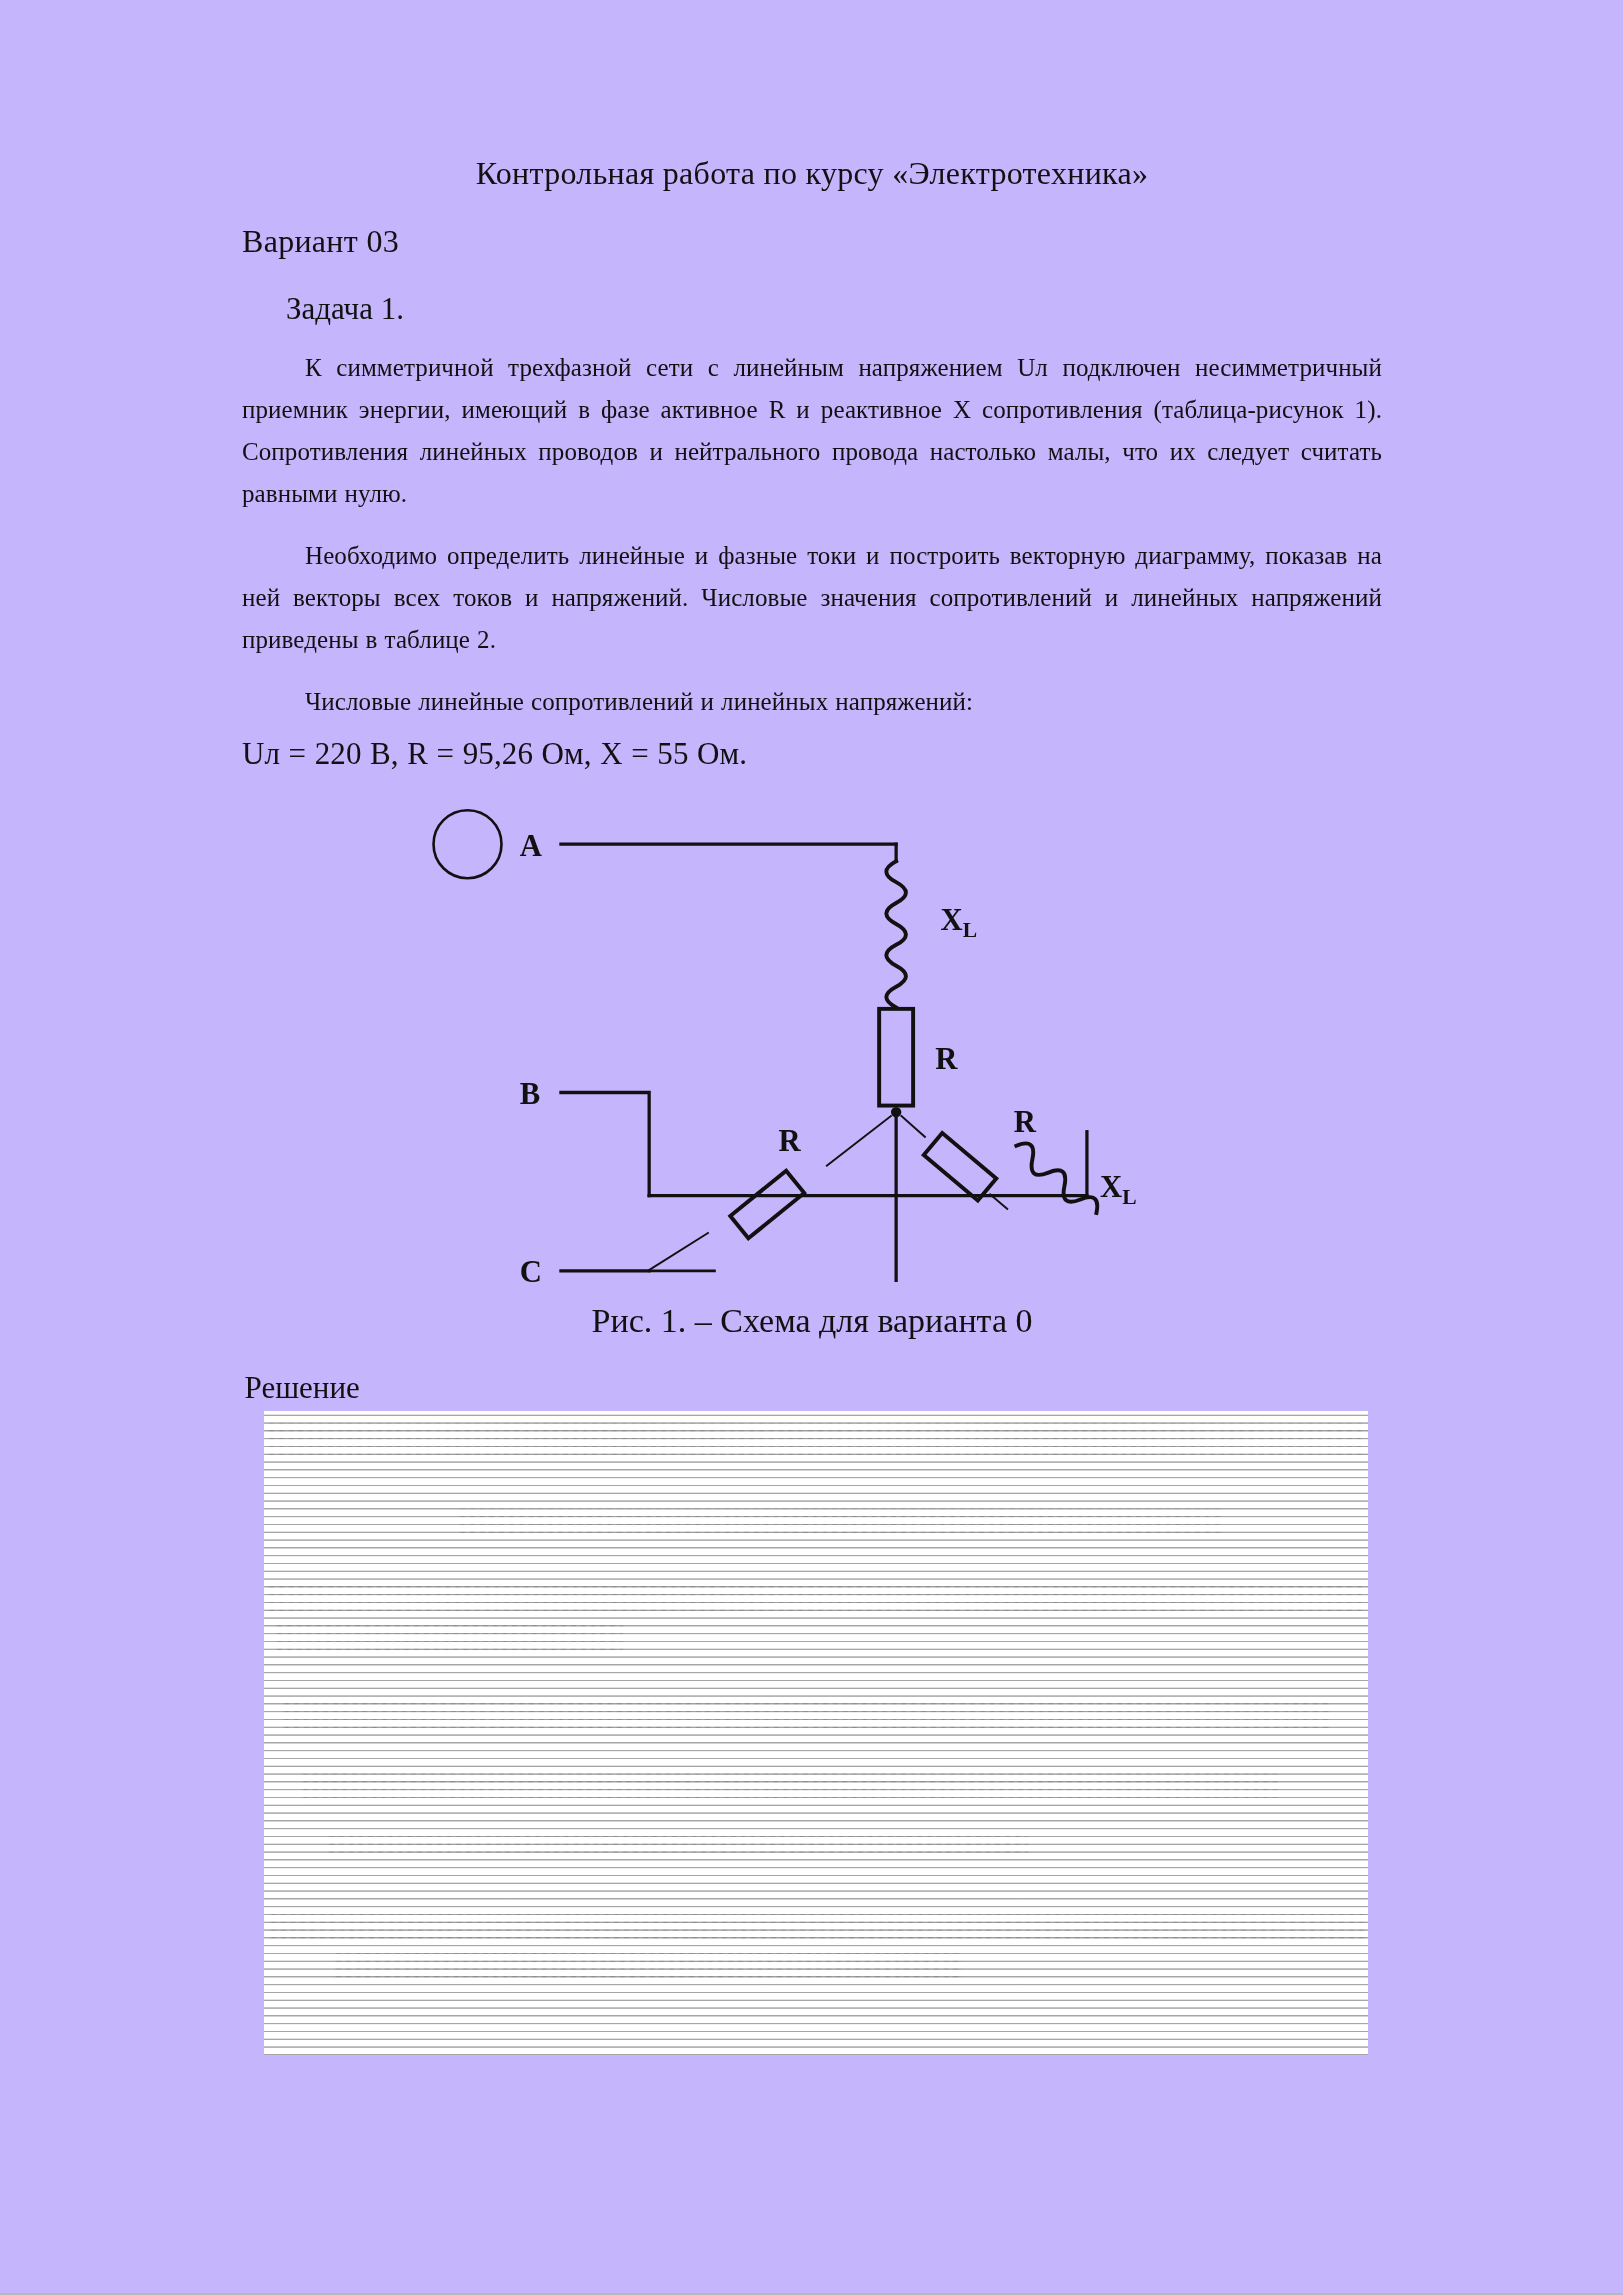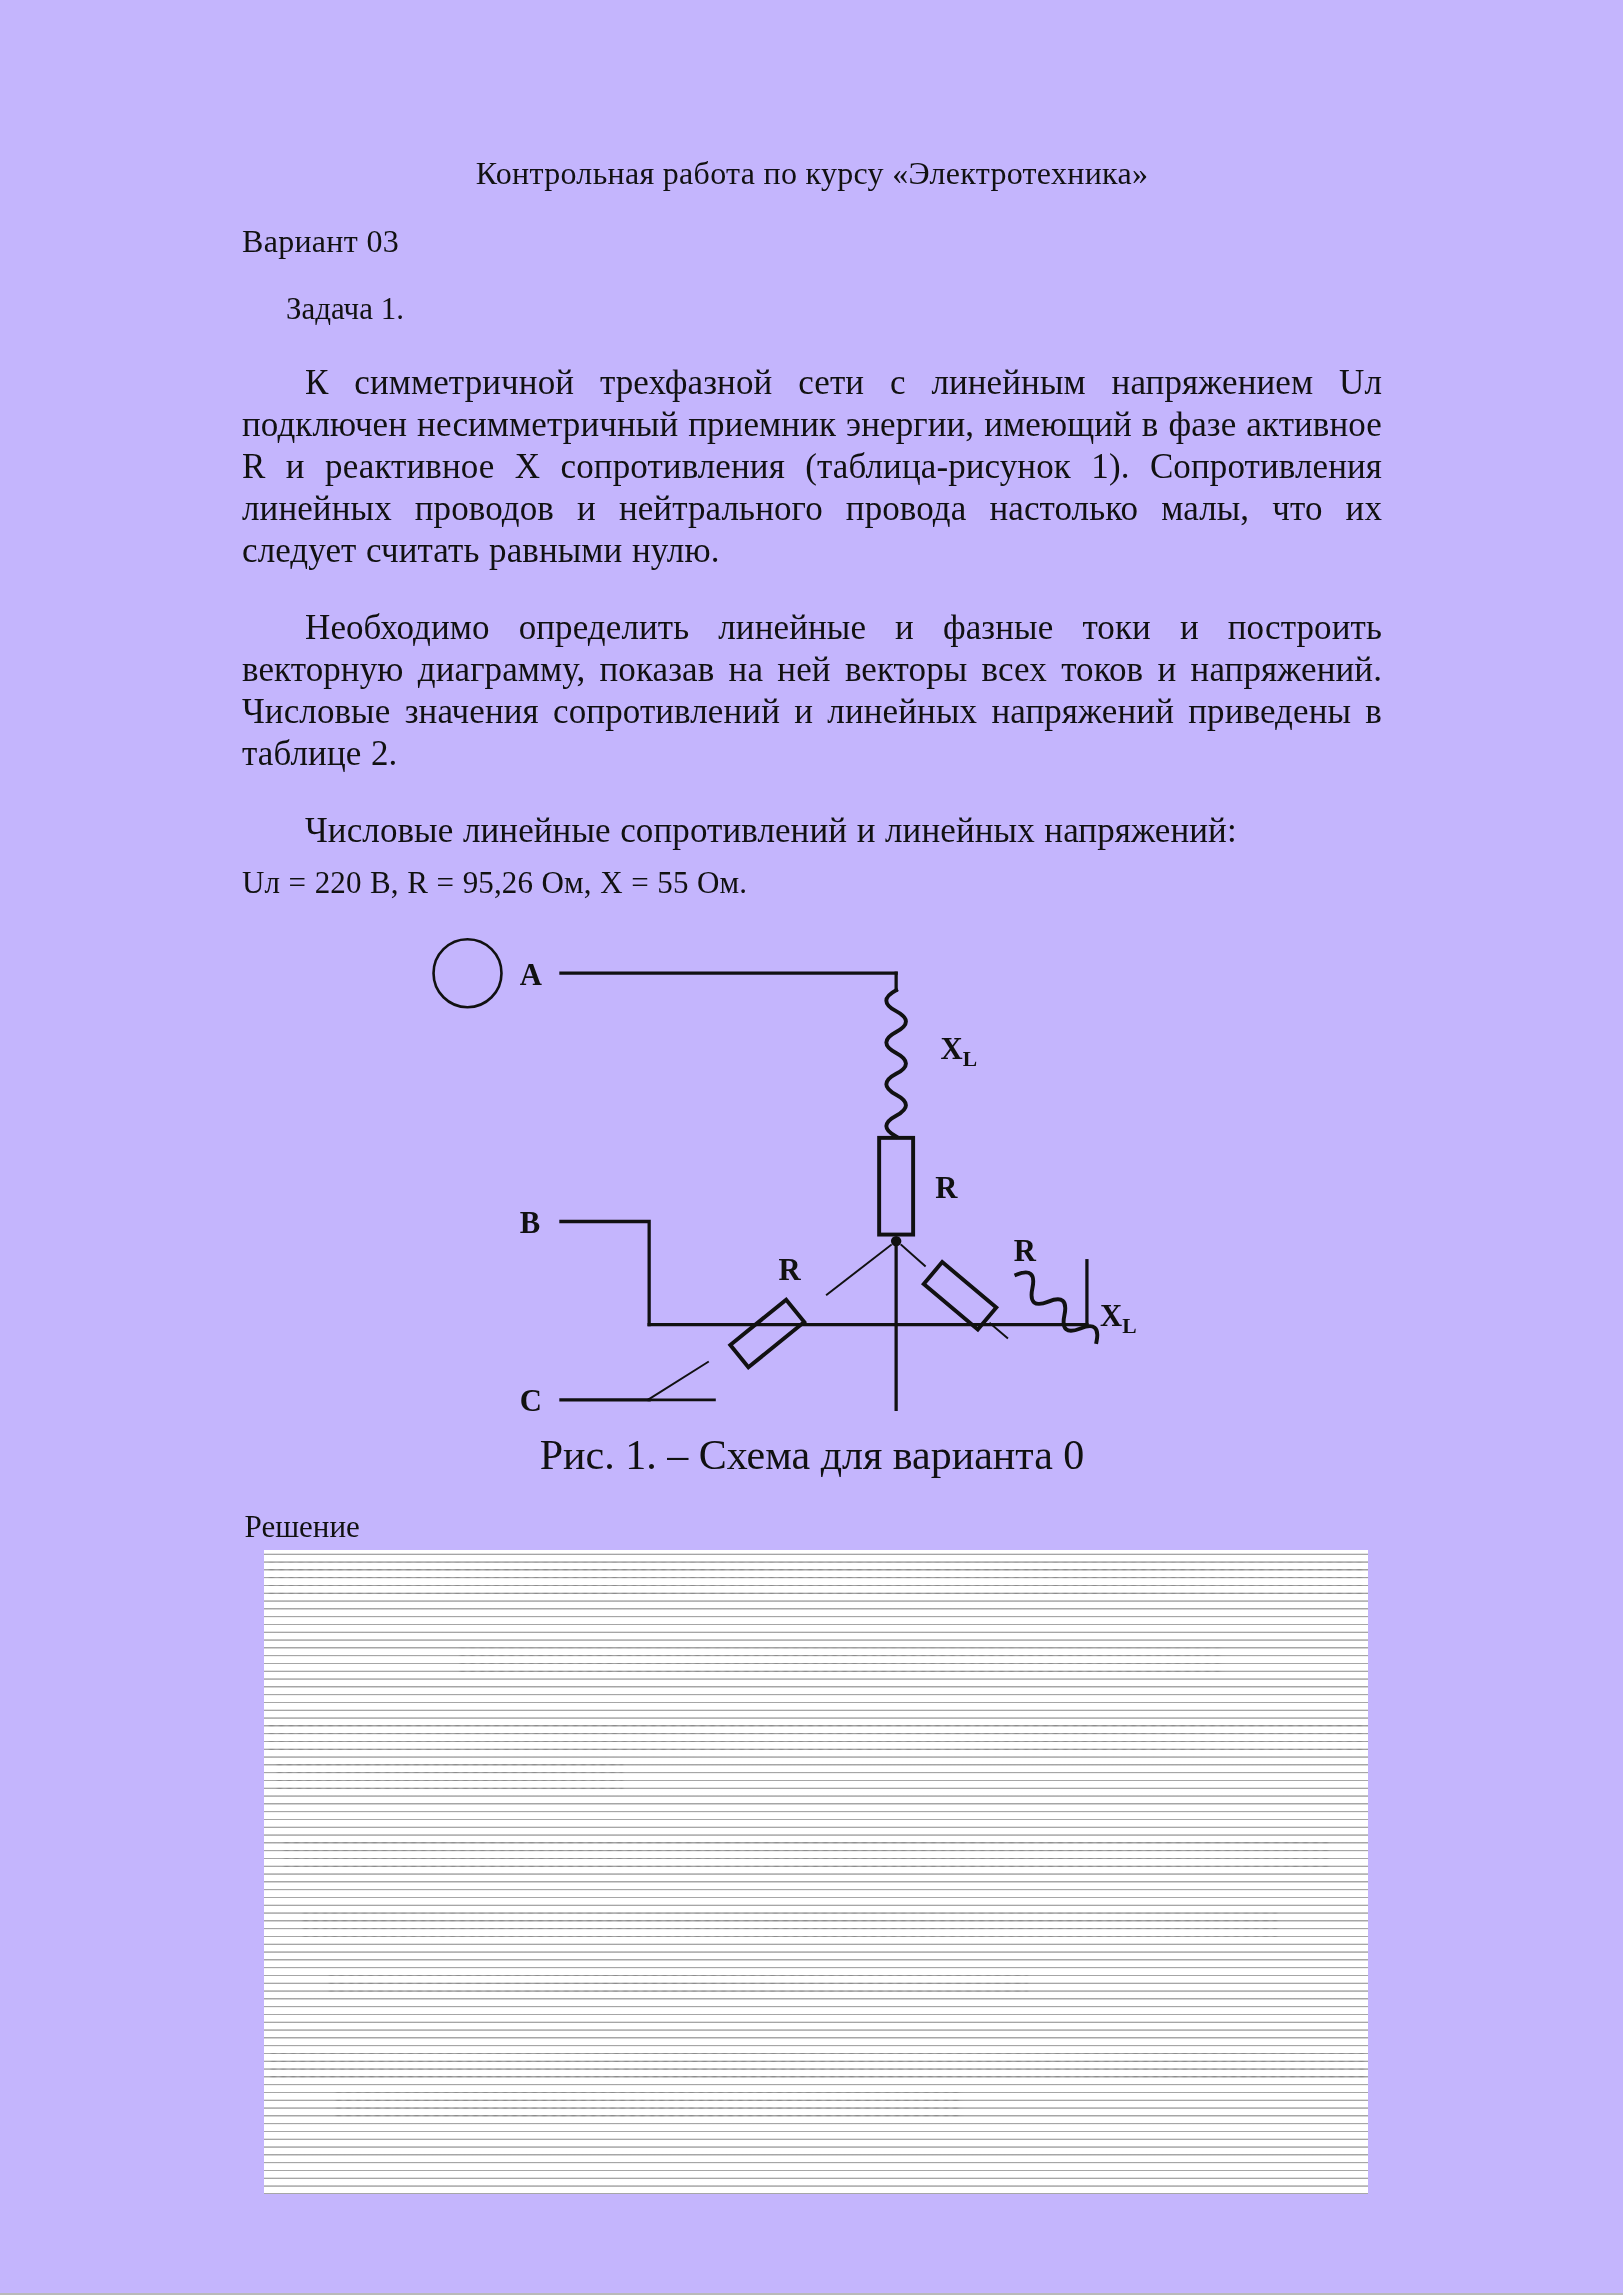--- a/index.html
+++ b/index.html
@@ -45,26 +45,26 @@
     margin-top: 34px;
     letter-spacing: 0.3px;
   }
   .task-label {
     font-size: 31px;
     margin-top: 31px;
     padding-left: 44px;
   }
 
   .para {
-    font-size: 35px;
+    font-size: 25px;
     line-height: 42px;
     text-align: justify;
     text-align-last: left;
     text-indent: 63px;
-    margin-top: 35px;
+    margin-top: 20px;
     letter-spacing: 0.1px;
     word-spacing: 0.7px;
   }
   .para.nojust { text-align: left; }
 
   .values-line {
     font-size: 31px;
     line-height: 42px;
     text-indent: 0;
     margin-top: 10px;
@@ -72,21 +72,21 @@
   }
 
   
   .figure-wrap {
     margin-top: 30px;
     display: flex;
     justify-content: center;
   }
   .fig-caption {
     text-align: center;
-    font-size: 42px;
+    font-size: 34px;
     margin-top: 19.6px;
   }
 
   .solution-head {
     font-size: 31px;
     margin-top: 30px;
     padding-left: 2.6px;
   }
 
   

